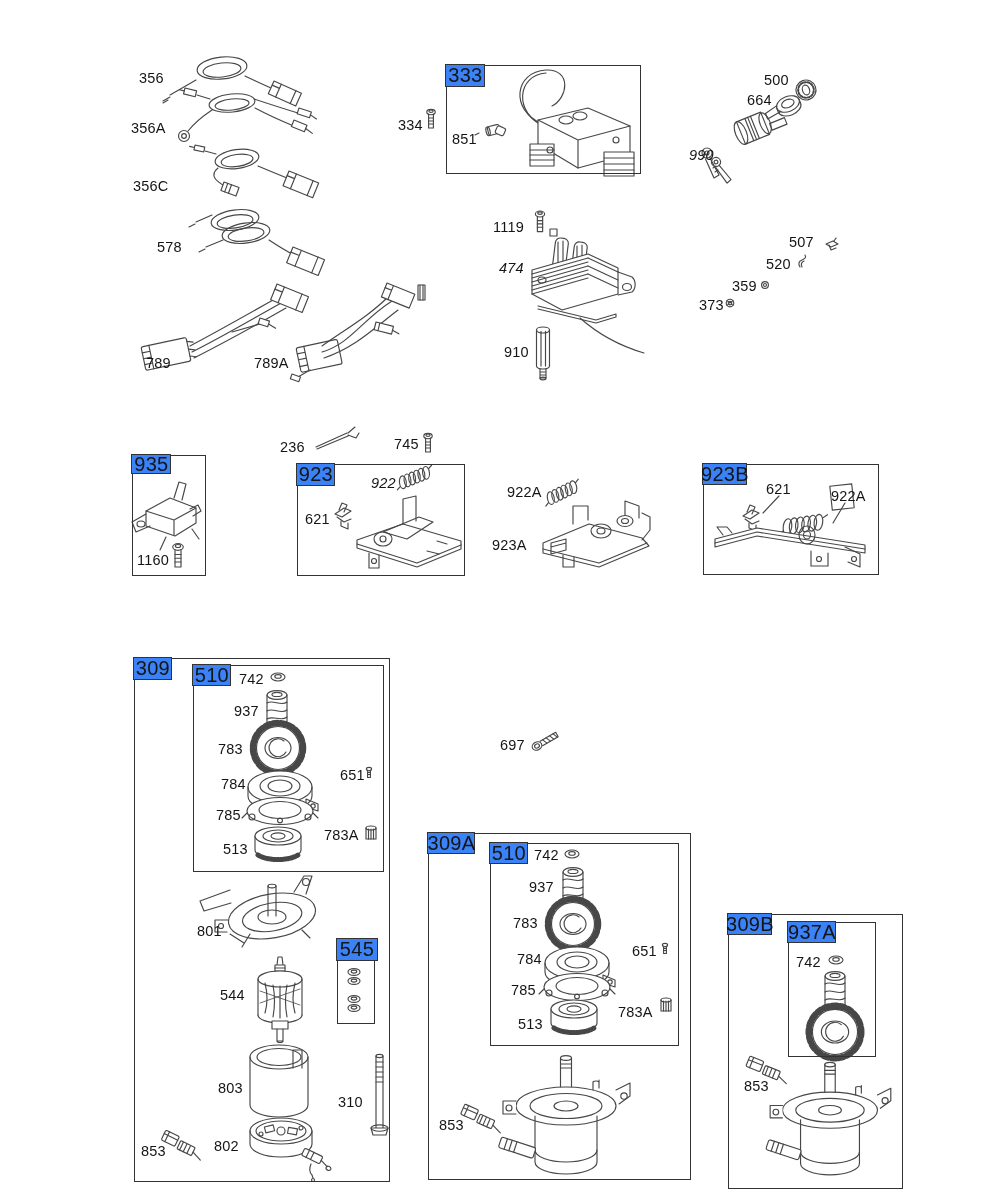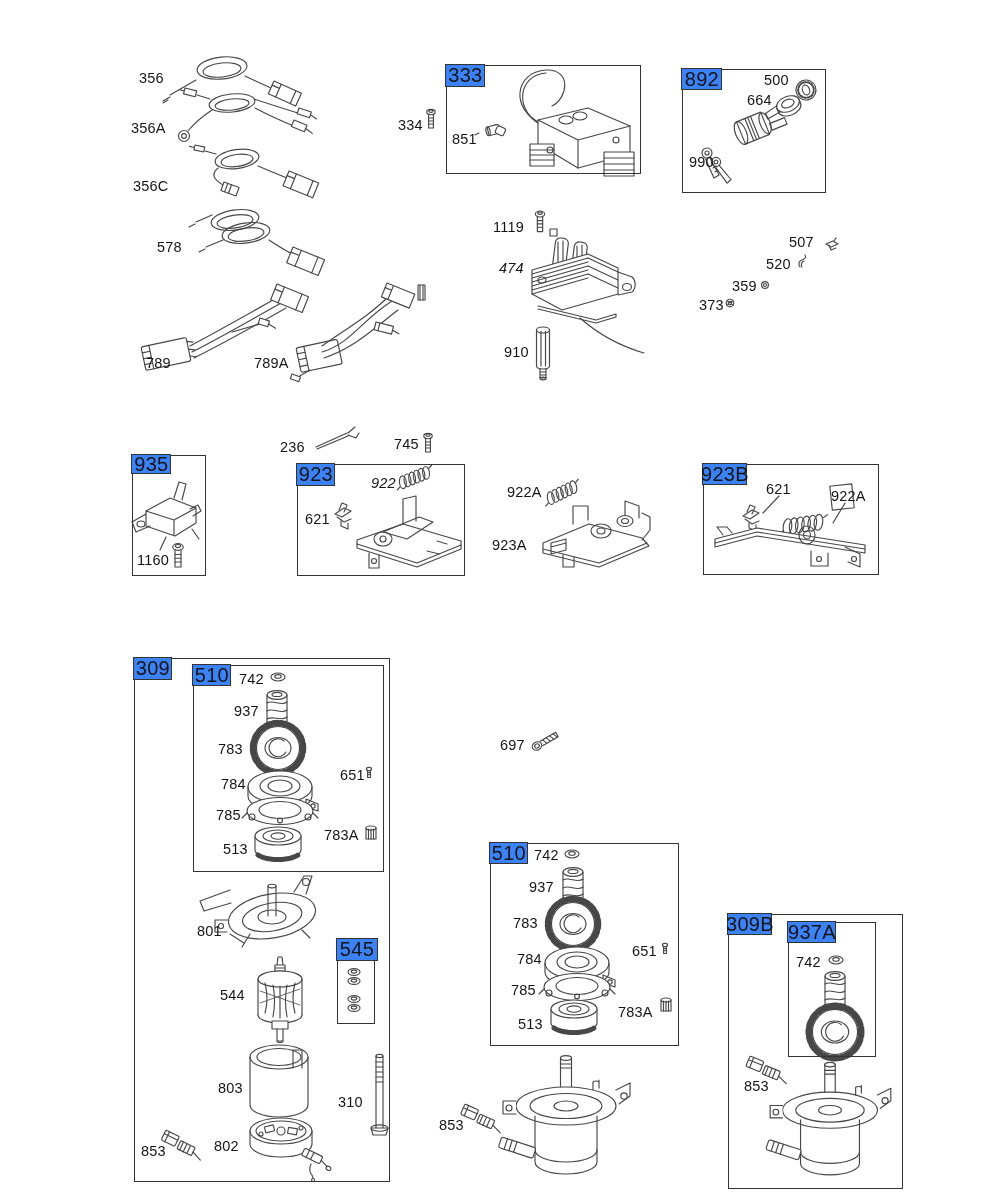--- a/index.html
+++ b/index.html
@@ -501,61 +501,61 @@
         <ellipse cx="0" cy="0" rx="2.5" ry="2"></ellipse>
   <path d="M5,-2.5 h18 v5 H5"></path>
         <path d="M8,-2.5 l2,5 M12,-2.5 l2,5 M16,-2.5 l2,5 M20,-2.5 l2,5"></path>
 </g>
 </svg>
 
 <div id="boxes">
       <div class="gbox" style="left: 446px; top: 65px; width: 193px; height: 107px;">
         <div class="gtag" style="width: 38px; height: 21px;">333</div>
       </div>
-      <div class="gbox" style="left: 682px; top: 69px; width: 142px; height: 122px;">
-        <div class="gtag" style="width: 39px; height: 20px;">892</div>
-      </div>
       <div class="gbox" style="left: 132px; top: 455px; width: 72px; height: 119px;">
         <div class="gtag" style="width: 38px; height: 18px;">935</div>
       </div>
       <div class="gbox" style="left: 297px; top: 464px; width: 166px; height: 110px;">
         <div class="gtag" style="width: 37px; height: 21px;">923</div>
       </div>
       <div class="gbox" style="left: 703px; top: 464px; width: 174px; height: 109px;">
         <div class="gtag" style="width: 43px; height: 20px;">923B</div>
       </div>
       <div class="gbox" style="left: 134px; top: 658px; width: 254px; height: 522px;">
         <div class="gtag" style="width: 37px; height: 21px;">309</div>
       </div>
       <div class="gbox" style="left: 193px; top: 665px; width: 189px; height: 205px;">
         <div class="gtag" style="width: 37px; height: 20px;">510</div>
       </div>
       <div class="gbox header" style="left: 337px; top: 939px; width: 36px; height: 83px;">
         <div class="gtag" style="width: 36px; height: 21px;">545</div>
+      </div>
+      <div class="gbox" style="left: 428px; top: 833px; width: 261px; height: 345px;">
+        <div class="gtag" style="width: 46px; height: 20px;">309A</div>
       </div>
       <div class="gbox" style="left: 490px; top: 843px; width: 187px; height: 201px;">
         <div class="gtag" style="width: 37px; height: 20px;">510</div>
       </div>
       <div class="gbox" style="left: 728px; top: 914px; width: 173px; height: 273px;">
         <div class="gtag" style="width: 43px; height: 20px;">309B</div>
       </div>
       <div class="gbox" style="left: 788px; top: 922px; width: 86px; height: 133px;">
         <div class="gtag" style="width: 47px; height: 20px;">937A</div>
       </div>
     </div>
 <div id="labels">
       <div class="plabel" style="left: 139px; top: 70px;">356</div>
       <div class="plabel" style="left: 131px; top: 120px;">356A</div>
       <div class="plabel" style="left: 133px; top: 178px;">356C</div>
       <div class="plabel" style="left: 157px; top: 239px;">578</div>
       <div class="plabel" style="left: 398px; top: 117px;">334</div>
       <div class="plabel" style="left: 452px; top: 131px;">851</div>
       <div class="plabel" style="left: 764px; top: 72px;">500</div>
       <div class="plabel" style="left: 747px; top: 92px;">664</div>
-      <div class="plabel" style="left: 689px; top: 154px;">990</div>
+      <div class="plabel" style="left: 689px; top: 147px; font-style: italic;">990</div>
       <div class="plabel" style="left: 493px; top: 219px;">1119</div>
       <div class="plabel" style="left: 499px; top: 260px; font-style: italic;">474</div>
       <div class="plabel" style="left: 504px; top: 344px;">910</div>
       <div class="plabel" style="left: 789px; top: 234px;">507</div>
       <div class="plabel" style="left: 766px; top: 256px;">520</div>
       <div class="plabel" style="left: 732px; top: 278px;">359</div>
       <div class="plabel" style="left: 699px; top: 297px;">373</div>
       <div class="plabel" style="left: 146px; top: 355px;">789</div>
       <div class="plabel" style="left: 254px; top: 355px;">789A</div>
       <div class="plabel" style="left: 280px; top: 439px;">236</div>

